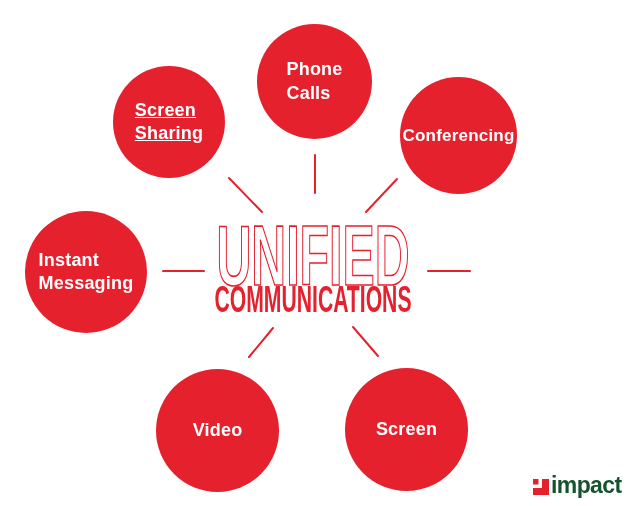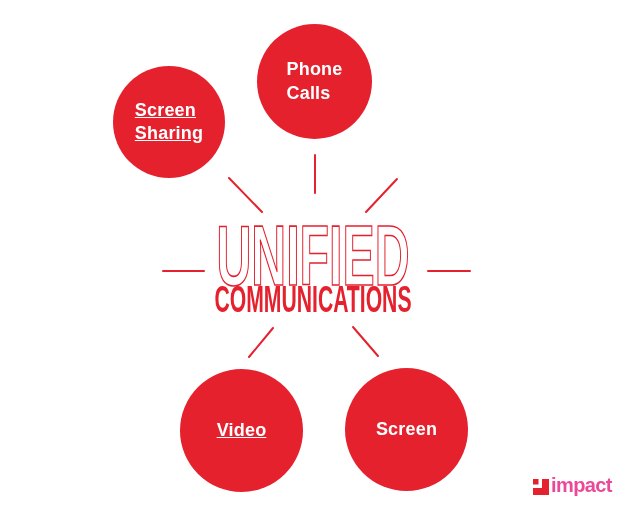--- a/index.html
+++ b/index.html
@@ -28,39 +28,39 @@
     font-size: 18px;
     line-height: 1.28;
     letter-spacing: 0.2px;
     white-space: pre-line;
   }
   #node-screen-sharing    { left: 113px; top: 66px;  width: 112px; height: 112px; text-decoration: underline; }
   #node-phone-calls       { left: 257px; top: 24px;  width: 115px; height: 115px; }
   #node-conferencing      { left: 400px; top: 77px;  width: 117px; height: 117px; font-size: 17px; }
   #node-voicemail         { left: 484px; top: 206px; width: 122px; height: 122px; }
   #node-instant-messaging { left: 25px;  top: 211px; width: 122px; height: 122px; }
-  #node-video             { left: 180px; top: 369px; width: 123px; height: 123px; text-decoration: underline; }
+  #node-video             { left: 156px; top: 369px; width: 123px; height: 123px; }
   #node-email             { left: 345px; top: 368px; width: 123px; height: 123px; }
   .logo {
     position: absolute;
     left: 533px;
     top: 474px;
     height: 24px;
   }
   .logo-icon {
     position: absolute;
     left: 0; top: 5px;
     width: 16px; height: 16px;
   }
   .logo-text {
     position: absolute;
     left: 18px; top: 0;
-    color: #ec4899;
+    color: #14532d;
     font-weight: bold;
-    font-size: 20px;
+    font-size: 23px;
     line-height: 23px;
     letter-spacing: -0.6px;
   }
 </style>
 </head>
 <body>
 
 <div class="stage">
 
   <svg class="overlay-svg" viewBox="0 0 628 506">
@@ -74,25 +74,32 @@
       <line x1="353" y1="327" x2="378" y2="356"></line>
     </g>
     <text x="313" y="285" text-anchor="middle" font-family="Liberation Sans, sans-serif" font-weight="bold" font-size="86" textLength="193" lengthAdjust="spacingAndGlyphs" fill="#ffffff" stroke="#E5212E" stroke-width="1.7">UNIFIED</text>
     <text x="313" y="312" text-anchor="middle" font-family="Liberation Sans, sans-serif" font-weight="bold" font-size="36" textLength="197" lengthAdjust="spacingAndGlyphs" fill="#E5212E">COMMUNICATIONS</text>
   </svg>
 
   <div class="circle" id="node-phone-calls">
     <span>Phone
 Calls</span>
   </div>
+  <div class="circle" id="node-conferencing">
+    <span>Conferencing</span>
+  </div>
   <div class="circle" id="node-email">
     <span>Screen</span>
   </div>
   <div class="circle" id="node-video">
     <span>Video</span>
+  </div>
+  <div class="circle" id="node-instant-messaging">
+    <span>Instant
+Messaging</span>
   </div>
   <div class="circle" id="node-screen-sharing">
     <span>Screen
 Sharing</span>
   </div>
 
   <div class="logo">
     <svg class="logo-icon" viewBox="0 0 16 16">
       <rect x="0" y="0" width="16" height="16" fill="#E5212E"></rect>
       <rect x="0" y="0" width="9" height="9" fill="#ffffff"></rect>

